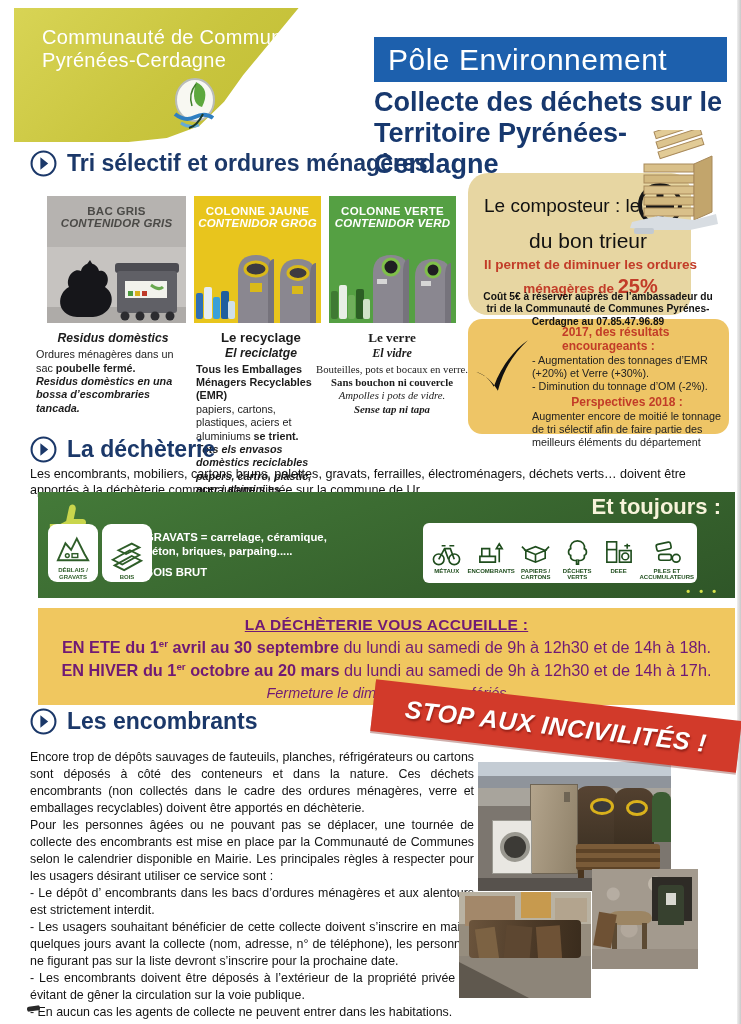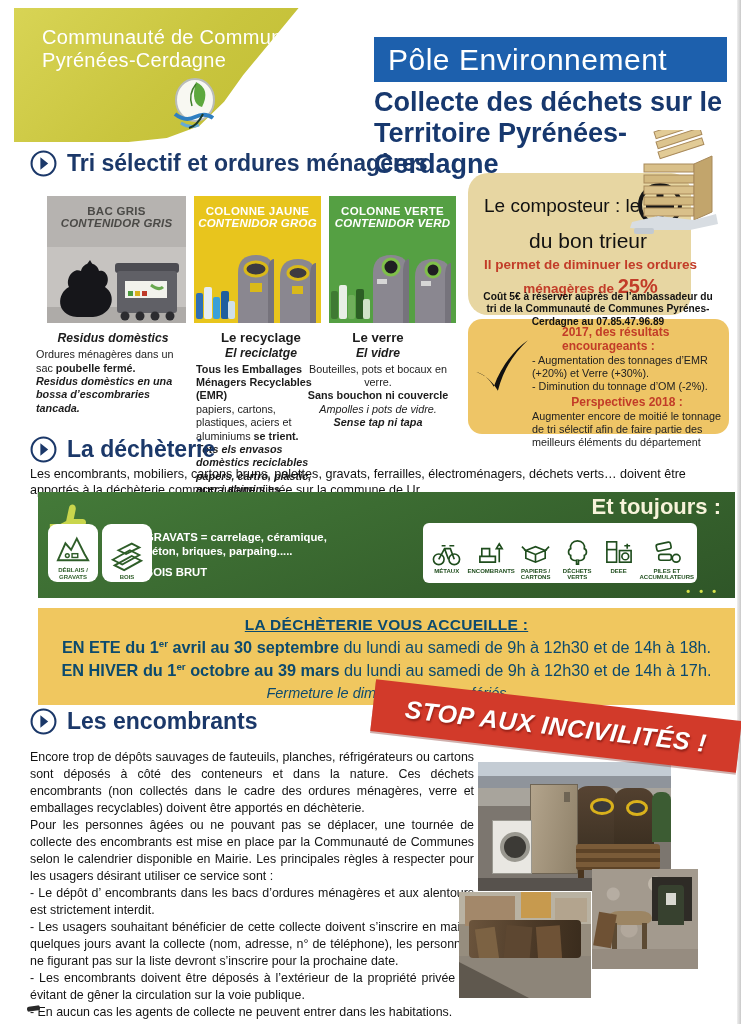--- a/index.html
+++ b/index.html
@@ -29,21 +29,21 @@
   #card2{left:194px;width:127px;background:#e8c51d;}
   #card3{left:329px;width:127px;background:#55a043;}
   .cardTitle{margin-top:9px;text-align:center;font-size:11.5px;font-weight:bold;letter-spacing:.3px;}
   .cardSub{text-align:center;font-size:11.5px;font-style:italic;font-weight:bold;letter-spacing:.2px;}
   #card1 .cardTitle,#card1 .cardSub{color:#4b4a47;}
   #card2 .cardTitle,#card2 .cardSub,#card3 .cardTitle,#card3 .cardSub{color:#fff;}
   .cardArt{position:absolute;left:0;right:0;bottom:0;height:76px;}
 
   
   .tcol{position:absolute;top:331px;font-size:10.8px;line-height:1.24;color:#1c1c1c;}
-  #tcol1{left:36px;width:154px;} #tcol2{left:196px;width:130px;} #tcol3{left:300px;width:156px;text-align:center;}
+  #tcol1{left:36px;width:154px;} #tcol2{left:196px;width:130px;} #tcol3{left:314px;width:156px;text-align:center;font-family:Liberation Serif, serif;}
   .tHead{text-align:center;font-size:13.2px;font-weight:bold;line-height:1.1;}
   .tHeadCat{text-align:center;font-size:12.2px;font-weight:bold;font-style:italic;margin-bottom:2px;}
   .b{font-weight:bold;} .i{font-style:italic;} .bi{font-weight:bold;font-style:italic;}
 
   
   #composterArt{left:620px;top:130px;width:108px;height:110px;z-index:3;}
   #beigeBox{left:468px;top:173px;width:223px;height:142px;background:#e7d6a2;border-radius:20px;z-index:2;}
   #compLine1{left:16px;top:22px;font-size:19px;color:#111;}
   #plusIcon{left:168px;top:8px;width:48px;height:48px;}
   #compLine2{right:44px;top:56px;font-size:21px;color:#111;}
@@ -72,21 +72,21 @@
   #gravatsTxt{left:107px;top:38px;width:210px;color:#fff;font-weight:bold;font-size:11.3px;line-height:1.25;}
   #boisTxt{margin-top:7px;}
   #etToujours{right:14px;top:2px;color:#f7f3da;font-size:22px;font-weight:bold;}
   #iconStrip{left:385px;top:31px;width:274px;height:60px;background:#fff;border-radius:6px;display:flex;padding:2px 3px;box-sizing:border-box;}
   .stripCell{flex:1;display:flex;flex-direction:column;align-items:center;justify-content:flex-end;}
   .stripCell svg{width:31px;height:31px;}
   .stripLbl{font-size:6px;font-weight:bold;color:#1f4d1d;text-align:center;line-height:1.05;height:13px;}
   #banDots{right:16px;bottom:1px;color:#d8e34b;font-size:11px;letter-spacing:3px;font-weight:bold;}
 
   
-  #accBox{left:38px;top:608px;width:697px;height:97px;background:#f0c75f;text-align:center;color:#0c4a6e;box-sizing:border-box;padding-top:8px;}
+  #accBox{left:38px;top:608px;width:697px;height:97px;background:#f0c75f;text-align:center;color:#701a75;box-sizing:border-box;padding-top:8px;}
   #accTitle{font-size:15.5px;font-weight:bold;text-decoration:underline;letter-spacing:.3px;}
   .accLine{font-size:16.3px;margin-top:4px;}
   .accLine sup{font-size:.6em;}
   #accClosed{font-style:italic;font-size:14.5px;margin-top:4px;}
 
   
   #stopBanner{left:372px;top:700px;width:368px;height:52px;background:#d23a2a;
      transform:rotate(6.5deg);display:flex;align-items:center;justify-content:center;z-index:4;
      box-shadow:0 2px 0 rgba(120,30,20,.35);}
   #stopBanner span{color:#fff;font-weight:bold;font-style:italic;font-size:25px;white-space:nowrap;
@@ -356,21 +356,21 @@
     </div>
     <div id="banDots" class="abs">• • •</div>
   </div>
 
   <div id="accBox" class="abs">
     <div id="accTitle">LA DÉCHÈTERIE VOUS ACCUEILLE :</div>
     <div class="accLine">
       <span class="b">EN ETE du 1</span><sup class="b">er</sup><span class="b"> avril au 30 septembre</span><span> du lundi au samedi de 9h à 12h30 et de 14h à 18h.</span>
     </div>
     <div class="accLine">
-      <span class="b">EN HIVER du 1</span><sup class="b">er</sup><span class="b"> octobre au 39 mars</span><span> du lundi au samedi de 9h à 12h30 et de 14h à 17h.</span>
+      <span class="b">EN HIVER du 1</span><sup class="b">er</sup><span class="b"> octobre au 20 mars</span><span> du lundi au samedi de 9h à 12h30 et de 14h à 17h.</span>
     </div>
     <div id="accClosed">Fermeture le dimanche et jours fériés</div>
   </div>
 
   <div id="sec3" class="abs secHead">
     <svg viewBox="0 0 26 26">
       <circle cx="13" cy="13" r="11.5" fill="none" stroke="#1b3869" stroke-width="2"></circle>
       <path d="M10 7 L17.5 13 L10 19 Z" fill="#1b3869"></path>
     </svg>
     <span class="secTitle">Les encombrants</span>

